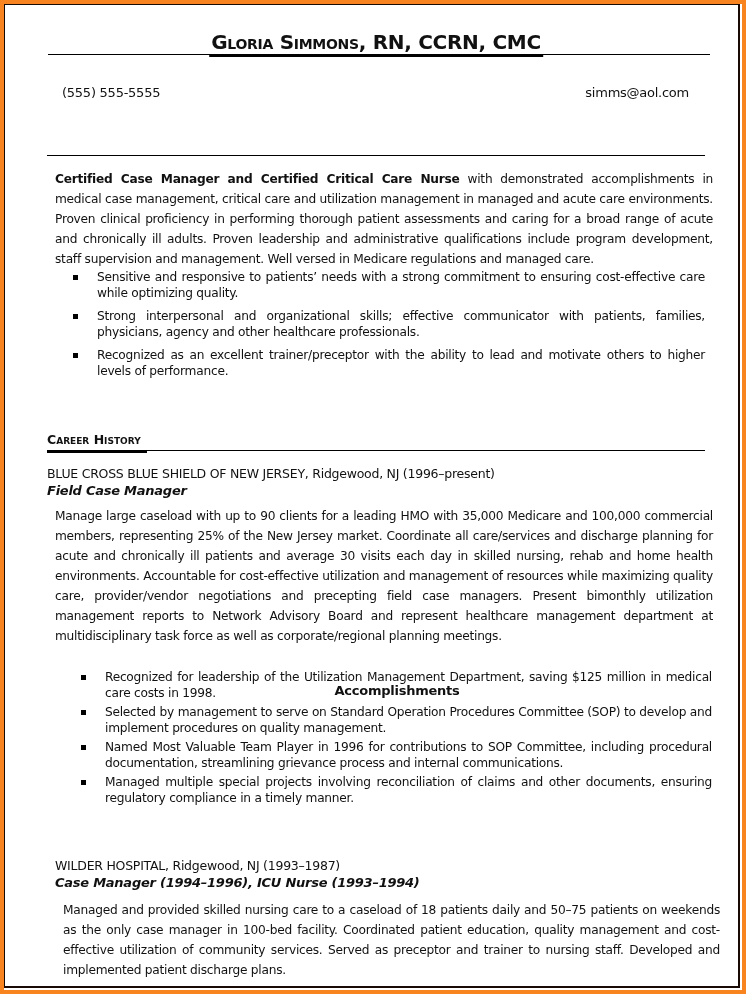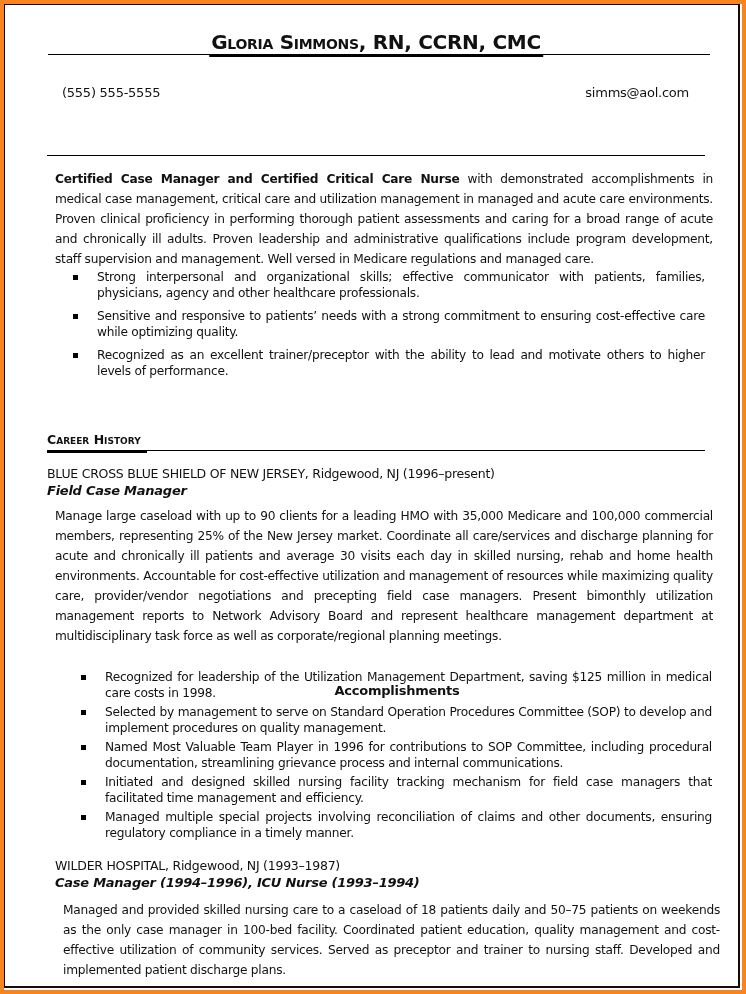--- a/index.html
+++ b/index.html
@@ -74,42 +74,41 @@
     <div class="email">simms@aol.com</div>
   </div>
 
   <div class="section-head" style="top:136px;">
     <div class="rule"></div>
   </div>
 
   <div class="para" style="top:169px;"><b>Certified Case Manager and Certified Critical Care Nurse</b><span> with demonstrated accomplishments in medical case management, critical care and utilization management in managed and acute care environments. Proven clinical proficiency in performing thorough patient assessments and caring for a broad range of acute and chronically ill adults. Proven leadership and administrative qualifications include program development, staff supervision and management. Well versed in Medicare regulations and managed care.</span></div>
 
   <ul class="bullets summary-bullets">
+    <li><span class="sq"></span><span>Sensitive and responsive to patients’ needs with a strong commitment to ensuring cost-effective care while optimizing quality.</span></li>
     <li><span class="sq"></span><span>Strong interpersonal and organizational skills; effective communicator with patients, families, physicians, agency and other healthcare professionals.</span></li>
-    <li><span class="sq"></span><span>Sensitive and responsive to patients’ needs with a strong commitment to ensuring cost-effective care while optimizing quality.</span></li>
     <li><span class="sq"></span><span>Recognized as an excellent trainer/preceptor with the ability to lead and motivate others to higher levels of performance.</span></li>
   </ul>
 
   <div class="section-head" style="top:431px;">
     <div class="rule"></div>
     <div class="title">Career History</div>
   </div>
 
   <div class="employer" style="top:466px;">BLUE CROSS BLUE SHIELD OF NEW JERSEY, Ridgewood, NJ (1996–present)</div>
   <div class="title-line" style="top:483px;">Field Case Manager</div>
 
   <div class="para" style="top:506px;">Manage large caseload with up to 90 clients for a leading HMO with 35,000 Medicare and 100,000 commercial members, representing 25% of the New Jersey market. Coordinate all care/services and discharge planning for acute and chronically ill patients and average 30 visits each day in skilled nursing, rehab and home health environments. Accountable for cost-effective utilization and management of resources while maximizing quality care, provider/vendor negotiations and precepting field case managers. Present bimonthly utilization management reports to Network Advisory Board and represent healthcare management department at multidisciplinary task force as well as corporate/regional planning meetings.</div>
 
   <div class="acc-head" style="top:642px;">Accomplishments</div>
 
   <ul class="bullets acc-bullets">
     <li><span class="sq"></span><span>Recognized for leadership of the Utilization Management Department, saving $125 million in medical care costs in 1998.</span></li>
     <li><span class="sq"></span><span>Selected by management to serve on Standard Operation Procedures Committee (SOP) to develop and implement procedures on quality management.</span></li>
     <li><span class="sq"></span><span>Named Most Valuable Team Player in 1996 for contributions to SOP Committee, including procedural documentation, streamlining grievance process and internal communications.</span></li>
-    <li><span class="sq"></span><span>Initiated and designed skilled nursing facility tracking mechanism for field case managers that facilitated time management and efficiency.</span></li>
     <li><span class="sq"></span><span>Managed multiple special projects involving reconciliation of claims and other documents, ensuring regulatory compliance in a timely manner.</span></li>
   </ul>
 
   <div class="employer" style="top:858px; left:8px;">WILDER HOSPITAL, Ridgewood, NJ (1993–1987)</div>
   <div class="title-line" style="top:875px; left:8px;"><span>Case Manager</span><span class="i"> (1994–1996), </span><span>ICU Nurse</span><span class="i"> (1993–1994)</span></div>
 
   <div class="para" style="top:900px; left:8px; width:657px;">Managed and provided skilled nursing care to a caseload of 18 patients daily and 50–75 patients on weekends as the only case manager in 100-bed facility. Coordinated patient education, quality management and cost-effective utilization of community services. Served as preceptor and trainer to nursing staff. Developed and implemented patient discharge plans.</div>
 
 </div>
 

